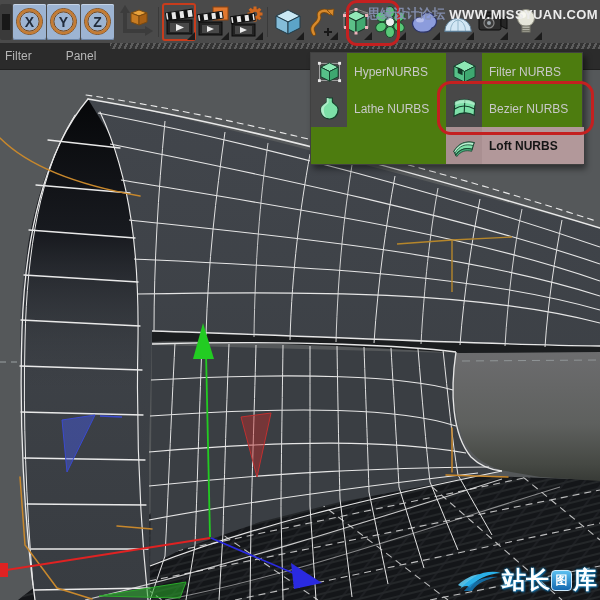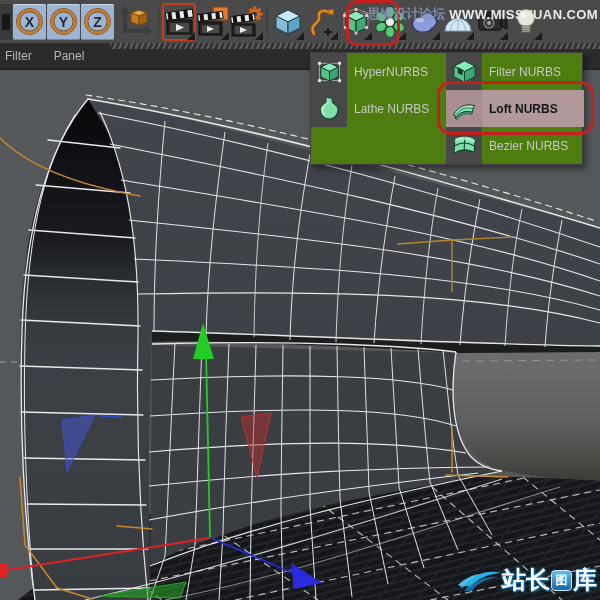--- a/index.html
+++ b/index.html
@@ -16,21 +16,21 @@
        justify-content:center;flex:0 0 auto;}
   .fly::after{content:"";position:absolute;right:1px;bottom:1px;width:0;height:0;
        border:4px solid transparent;border-right-color:#1c1c1c;border-bottom-color:#1c1c1c;}
   .axisletter{font-weight:bold;font-size:14px;color:#222c3c;}
   .sep{width:7px;height:36px;flex:0 0 auto;}
   .sep::before{content:"";display:block;width:1px;height:30px;margin:3px auto;background:#3a3a3a;}
   
   #hatch{position:absolute;left:110px;top:42px;width:490px;height:7px;z-index:3;
          background:repeating-linear-gradient(115deg,#5d5d5d 0 2px,#333 2px 5px);}
   #menubar{position:absolute;left:0;top:43px;width:600px;height:27px;background:#2b2b2b;
-           display:flex;align-items:center;gap:22px;padding-left:5px;z-index:2;
+           display:flex;align-items:center;gap:34px;padding-left:5px;z-index:2;
            box-sizing:border-box;border-bottom:1px solid #1f1f1f;}
   .menu-item{font-size:12px;color:#b6b6b6;cursor:default;}
   
   #nurbs-menu{position:absolute;left:310px;top:52px;width:273px;height:113px;z-index:5;
      background:#4d7c0f;border:1px solid #404040;box-shadow:3px 4px 6px rgba(0,0,0,.45);
      display:grid;grid-template-columns:135px 138px;box-sizing:border-box;}
   .menucol{display:grid;grid-template-rows:repeat(3,1fr);}
   .menurow{display:flex;align-items:center;cursor:default;}
   .menurow .istrip{width:36px;height:100%;background:#484848;display:flex;
                    align-items:center;justify-content:center;flex:0 0 auto;}
@@ -447,40 +447,40 @@
         <span class="istrip">
           <svg width="25" height="25" viewBox="0 0 26 26">
             <polygon points="13,2 24,7.5 13,13 2,7.5" fill="#8ce8b4" stroke="#14402c" stroke-width="1"></polygon>
             <polygon points="2,7.5 13,13 13,24 2,18.5" fill="#56c088" stroke="#14402c" stroke-width="1"></polygon>
             <polygon points="24,7.5 13,13 13,24 24,18.5" fill="#3ea870" stroke="#14402c" stroke-width="1"></polygon>
             <polygon points="6,8.5 11,11 11,17 6,14.5" fill="#123828"></polygon>
           </svg>
         </span>
         <span class="mlabel">Filter NURBS</span>
       </div>
-      <div class="menurow hl">
-        <span class="istrip">
-          <svg width="26" height="25" viewBox="0 0 27 26">
-            <path d="M3,19 C8,11 15,8 24,10 L22,17 C15,15 9,17 5,23 Z" fill="#7de0a8" stroke="#14402c" stroke-width="1.1"></path>
-            <path d="M3,19 C8,11 15,8 24,10 L23,13 C15,11 9,13 4,21 Z" fill="#b8f0d0" stroke="#14402c" stroke-width="0.8"></path>
-            <path d="M5,23 C9,17 15,15 22,17 L21.5,19 C15,17.5 10,19 6,24.5 Z" fill="#4ab27e" stroke="#14402c" stroke-width="0.8"></path>
-          </svg>
-        </span>
-        <span class="mlabel">Loft NURBS</span>
-      </div>
       <div class="menurow">
         <span class="istrip">
           <svg width="25" height="25" viewBox="0 0 26 26">
             <path d="M3,6 C10,2.5 18,3 24,7 L23,20 C16,16 9,17 2,21 Z" fill="#7de0a8" stroke="#14402c" stroke-width="1.2"></path>
             <path d="M2.7,13.5 C9,9.5 17,10 23.4,13.5" fill="none" stroke="#14402c" stroke-width="1.1"></path>
             <path d="M13.4,4 L12.6,18.6" fill="none" stroke="#14402c" stroke-width="1.1"></path>
             <path d="M3,6 C10,2.5 18,3 24,7 L23.7,10 C17,6.5 9.5,6.5 2.8,9.5 Z" fill="#b8f0d0" opacity="0.7"></path>
           </svg>
         </span>
         <span class="mlabel">Bezier NURBS</span>
+      </div>
+      <div class="menurow hl">
+        <span class="istrip">
+          <svg width="26" height="25" viewBox="0 0 27 26">
+            <path d="M3,19 C8,11 15,8 24,10 L22,17 C15,15 9,17 5,23 Z" fill="#7de0a8" stroke="#14402c" stroke-width="1.1"></path>
+            <path d="M3,19 C8,11 15,8 24,10 L23,13 C15,11 9,13 4,21 Z" fill="#b8f0d0" stroke="#14402c" stroke-width="0.8"></path>
+            <path d="M5,23 C9,17 15,15 22,17 L21.5,19 C15,17.5 10,19 6,24.5 Z" fill="#4ab27e" stroke="#14402c" stroke-width="0.8"></path>
+          </svg>
+        </span>
+        <span class="mlabel">Loft NURBS</span>
       </div>
     </div>
   </div>
 
   <div id="ring-toolbar" class="red-ring"></div>
   <div id="ring-loft" class="red-ring"></div>
 
   <div id="wm-top">
     <span id="wm-forum">思缘设计论坛</span>
     <span id="wm-url">WWW.MISSYUAN.COM</span>

